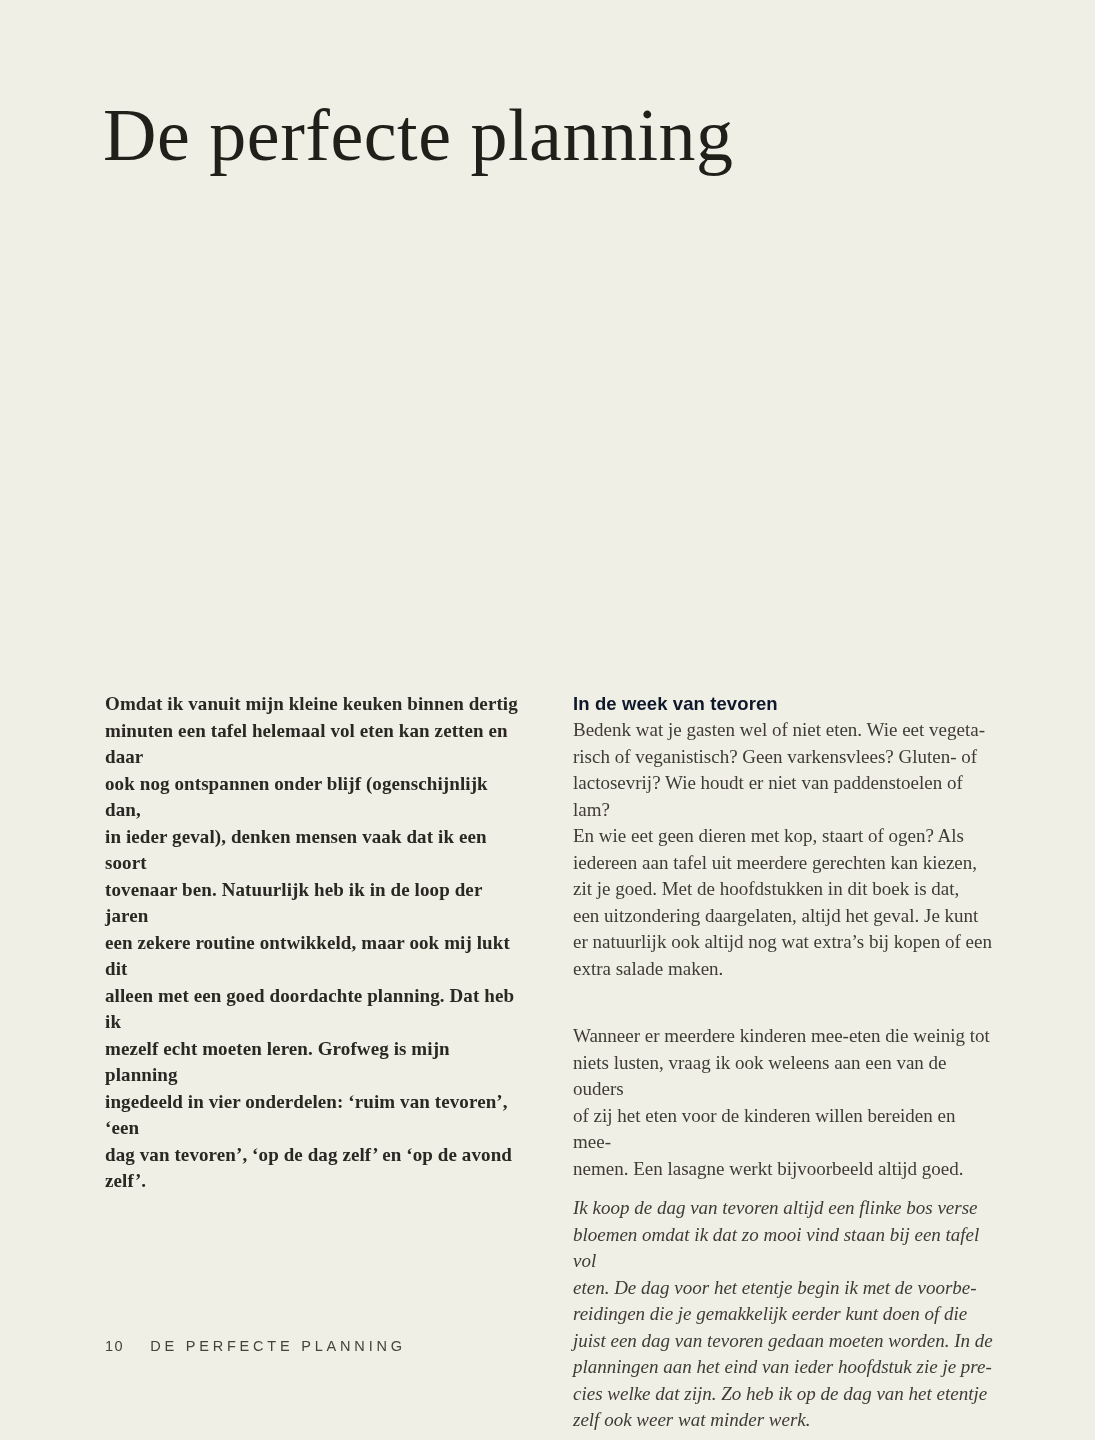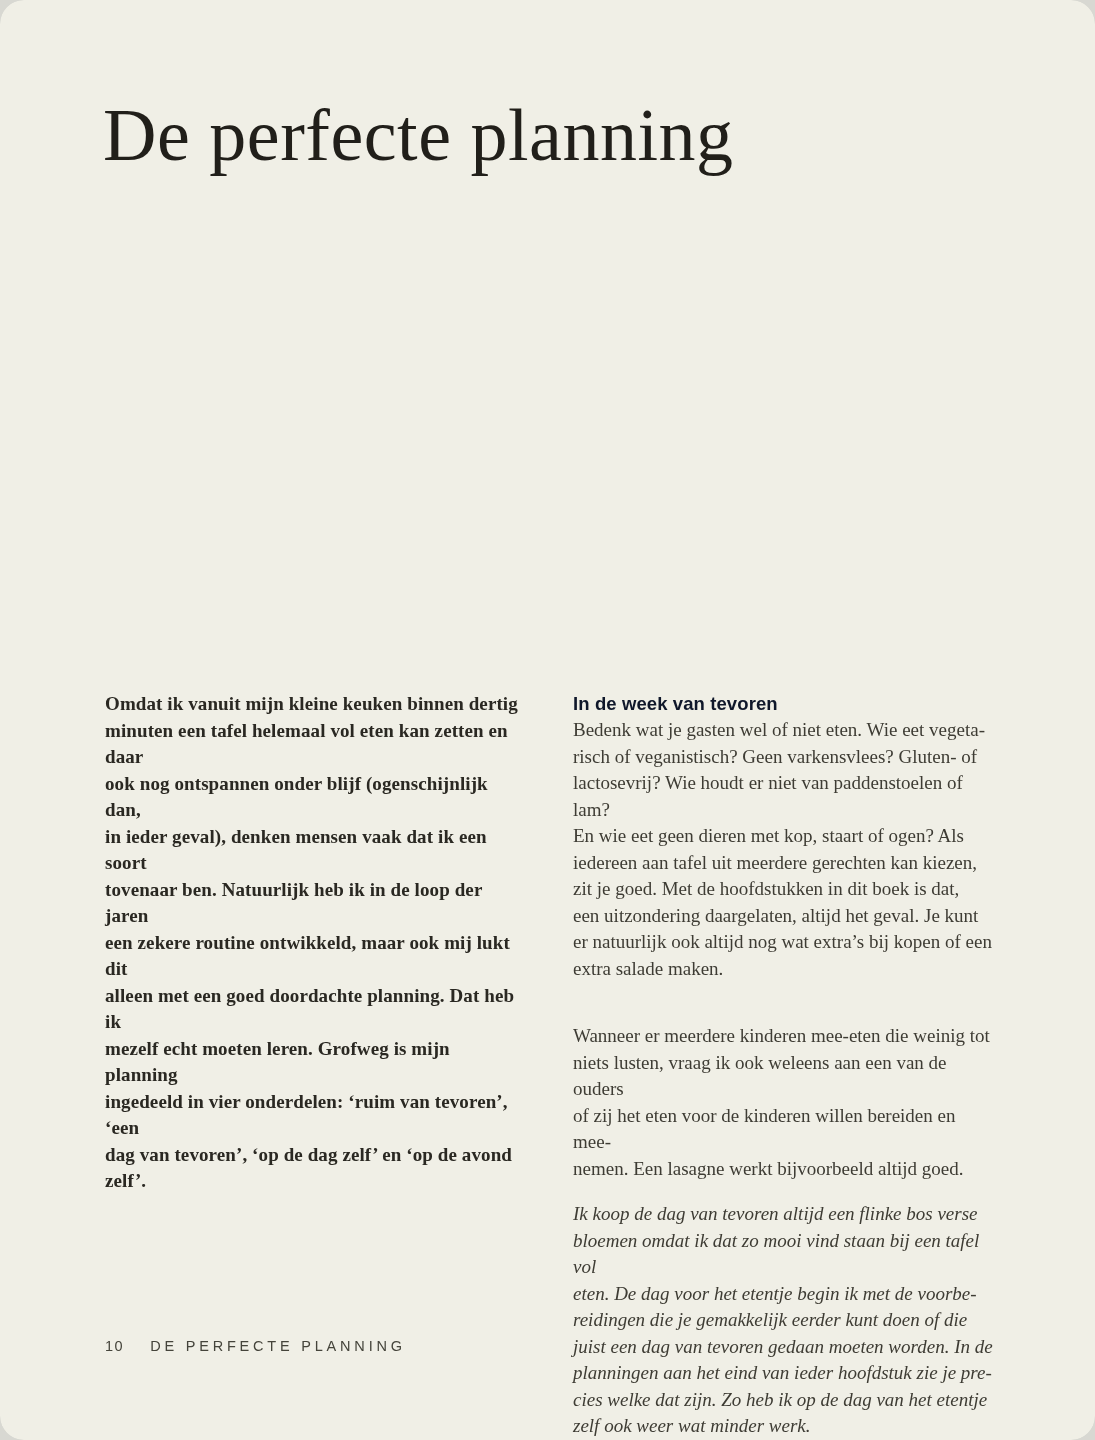--- a/index.html
+++ b/index.html
@@ -1,15 +1,15 @@
 <!DOCTYPE html>
 <html lang="nl"><head>
 <meta charset="utf-8">
 <style>
-  * { margin: 0; padding: 0; box-sizing: border-box; border-radius: 24px; }
+  * { margin: 0; padding: 0; box-sizing: border-box; }
 
   html, body {
     background: #d8d8d2;
   }
 
   .page {
     position: relative;
     width: 1095px;
     height: 1440px;
     margin: 0 auto;
@@ -67,21 +67,21 @@
   .body-paragraph {
     font-family: "Liberation Serif", serif;
     font-weight: 400;
     font-size: 19px;
     line-height: 26.5px;
     color: #3e3c34;
     white-space: pre-line;
     margin-bottom: 41px;
   }
 
-  .body-paragraph.last { margin-bottom: 19px; }
+  .body-paragraph.last { margin-bottom: 13px; }
   .body-paragraph.no-gap { margin-bottom: 14px; font-style: italic; }
 
   
   .footer {
     position: absolute;
     left: 105px;
     top: 1338px;
     display: flex;
     align-items: flex-start;
     font-family: "Liberation Sans", sans-serif;

